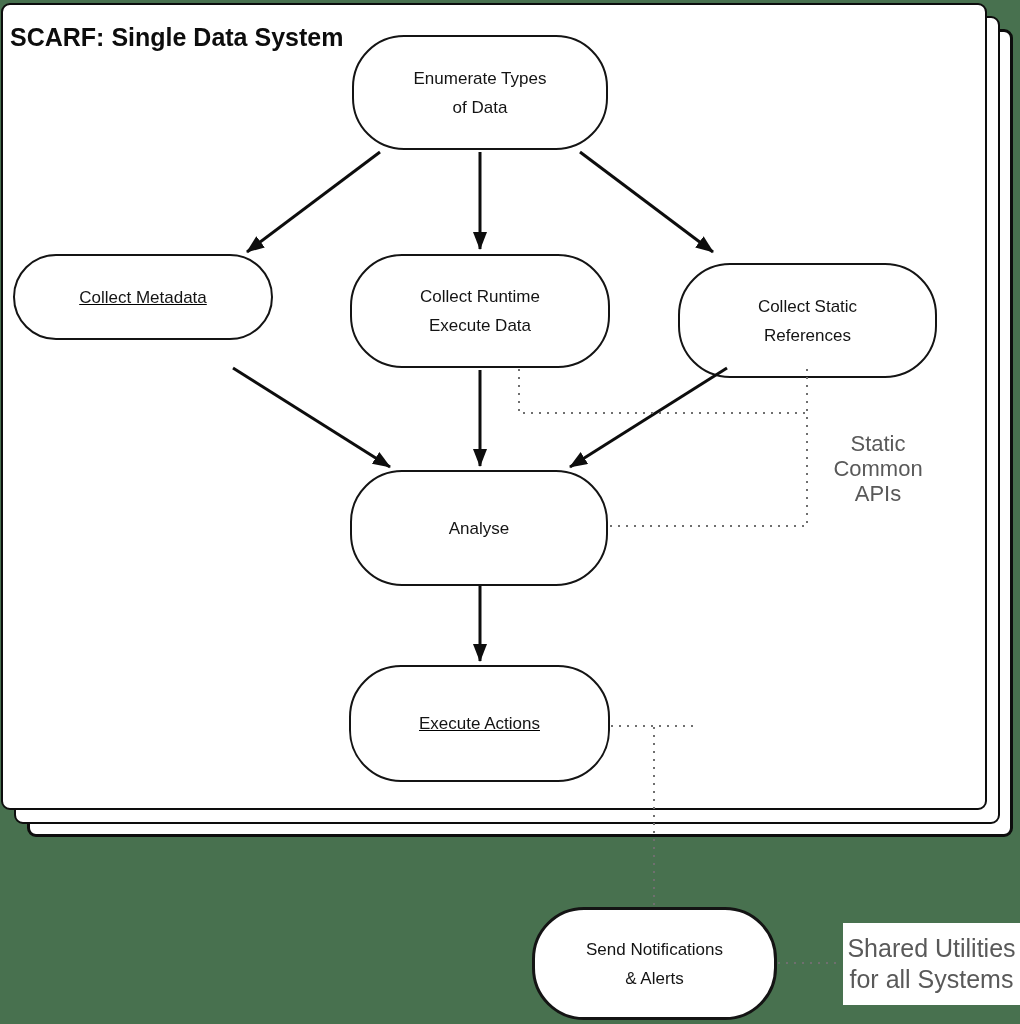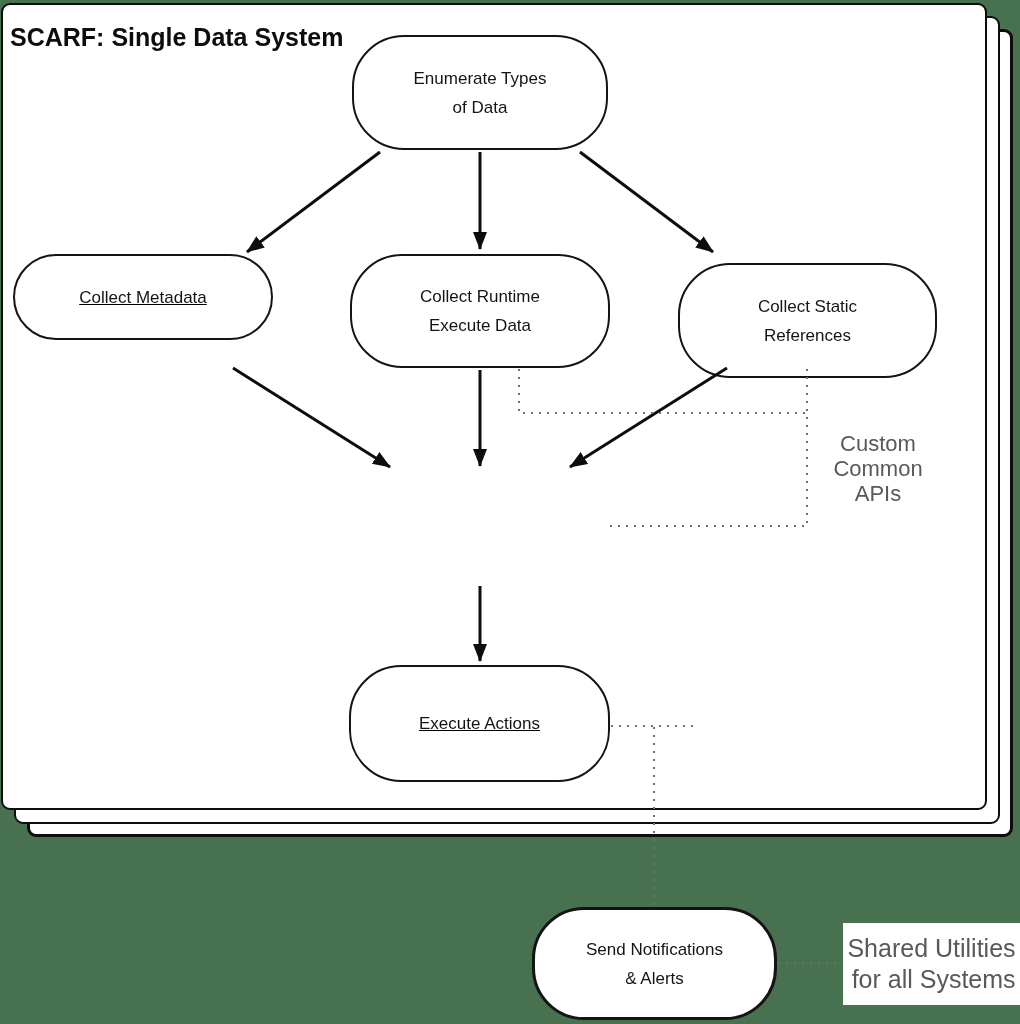--- a/index.html
+++ b/index.html
@@ -57,21 +57,21 @@
     text-align: center; white-space: pre-line; z-index: 30;
   }
   .annotation-shared {
     position: absolute; left: 843px; top: 923px; width: 177px; height: 82px;
     background: #ffffff;
     display: flex; align-items: center; justify-content: center;
     z-index: 10;
   }
   .annotation-shared .shared-label {
     font-size: 25px; line-height: 31px; color: #595959;
-    text-align: right; white-space: pre-line;
+    text-align: center; white-space: pre-line;
   }
 
   .connector-layer {
     position: absolute; left: 0; top: 0; z-index: 20;
     pointer-events: none;
   }
   .solid-edge  { stroke: #0d0d0d; stroke-width: 3; fill: none; }
   .dotted-edge { stroke: #6f6f6f; stroke-width: 2; fill: none; stroke-dasharray: 2 6; }
 </style>
 </head>
@@ -93,29 +93,32 @@
     <span class="node-label">Collect Metadata</span>
   </div>
   <div class="node node-runtime">
     <span class="node-label">Collect Runtime
 Execute Data</span>
   </div>
   <div class="node node-static">
     <span class="node-label">Collect Static
 References</span>
   </div>
+  <div class="node node-analyse">
+    <span class="node-label">Analyse</span>
+  </div>
   <div class="node node-execute">
     <span class="node-label">Execute Actions</span>
   </div>
   <div class="node node-notifications">
     <span class="node-label">Send Notifications
 &amp; Alerts</span>
   </div>
 
-  <div class="annotation-apis">Custom
+  <div class="annotation-apis">Static
 Common
 APIs</div>
   <div class="annotation-shared">
     <span class="shared-label">Shared Utilities
 for all Systems</span>
   </div>
 
   <svg class="connector-layer" width="1020" height="1024" viewBox="0 0 1020 1024">
     <defs>
       <marker id="arrow" markerUnits="userSpaceOnUse" markerWidth="20" markerHeight="16" refX="17" refY="7" orient="auto">

